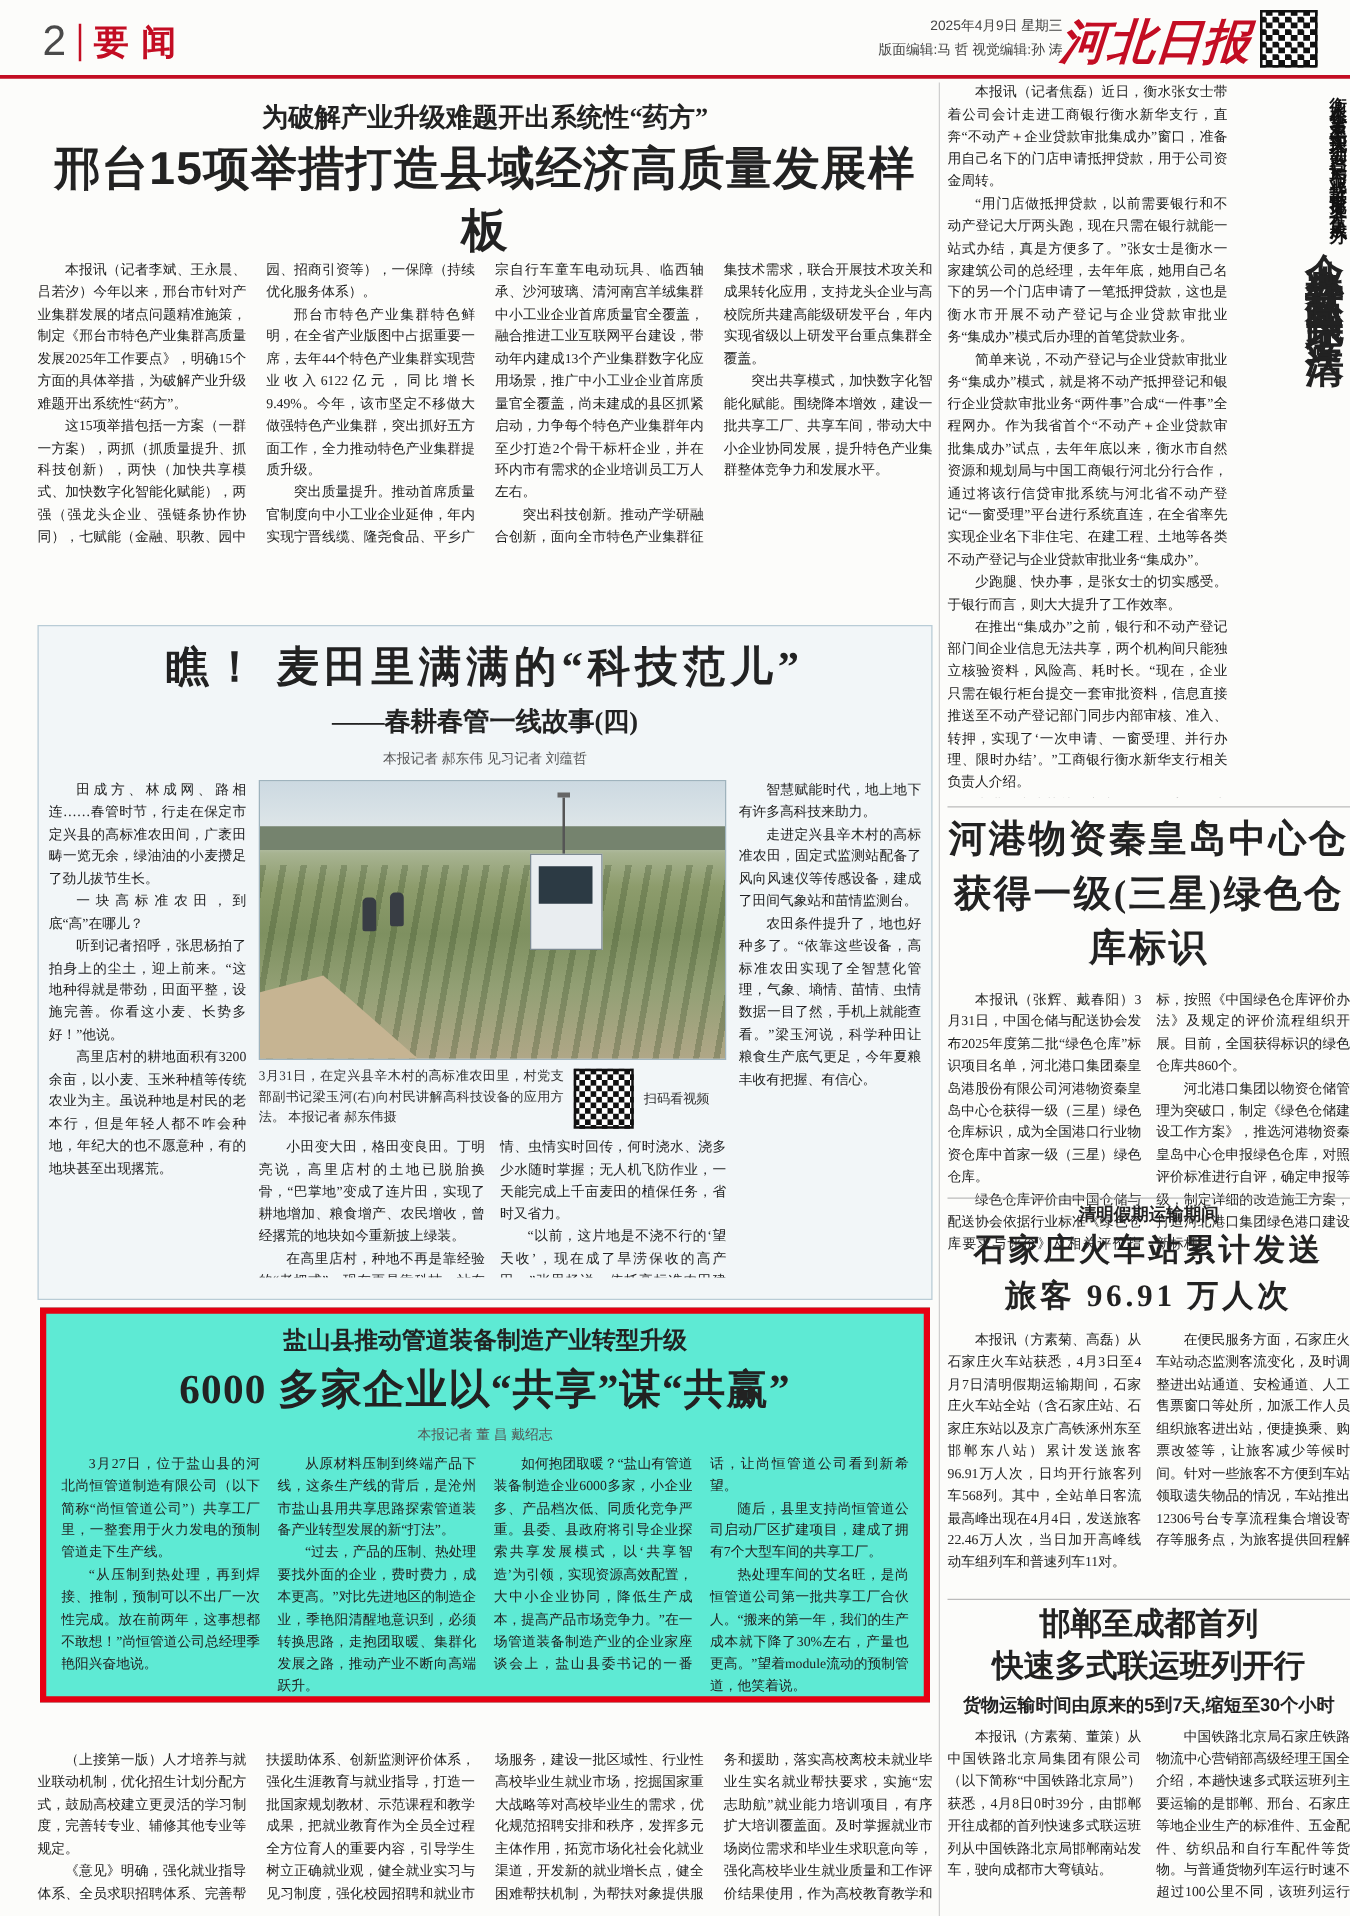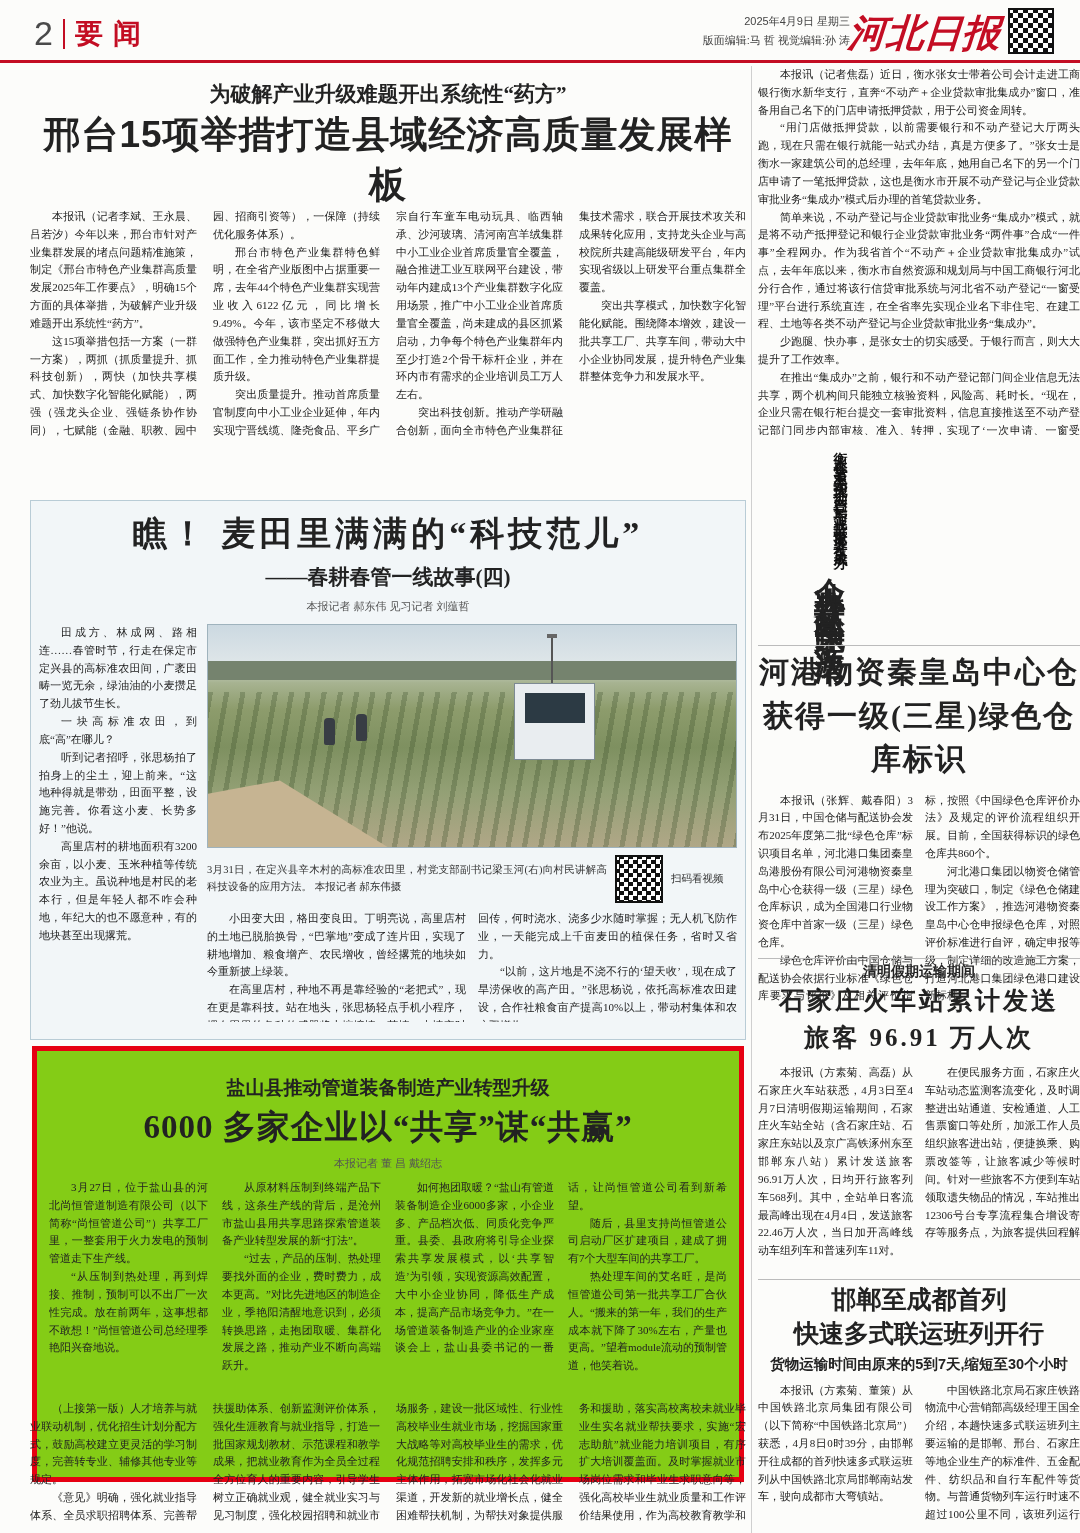--- a/index.html
+++ b/index.html
@@ -53,30 +53,30 @@
   .path{position:absolute;left:0;bottom:0;width:34%;height:30%;background:#c6b492;
         clip-path:polygon(0 100%,100% 100%,40% 0,0 20%);}
   .cap-row{display:flex;gap:8px;align-items:center;margin-top:5px;height:52px;}
   .cap-text{flex:1;font-size:10.5px;line-height:1.6;color:#333;text-align:justify;}
   .cap-qr{width:48px;height:48px;background:repeating-conic-gradient(#111 0 25%,#fff 0 50%) 0 0/9px 9px;
           outline:2px solid #111;outline-offset:-2px;flex:0 0 48px;}
   .scan-label{font-size:10.5px;color:#333;width:66px;}
   .a2-2col{flex:1;margin-top:5px;column-count:2;column-gap:12px;overflow:hidden;}
   .a2-col4{width:146px;}
   
-  .a3-box{position:absolute;left:32px;top:1046px;width:712px;height:436px;border:5px solid #e60012;
-          box-sizing:border-box;background:#84cc16;padding:24px 12px 6px;}
+  .a3-box{position:absolute;left:32px;top:1046px;width:712px;height:316px;border:5px solid #e60012;
+          box-sizing:border-box;background:#5eead4;padding:8px 12px 6px;}
   .a3-kicker{font-family:"Liberation Sans",sans-serif;font-size:19px;font-weight:bold;}
   .a3-head{font-size:33px;font-weight:bold;margin-top:4px;letter-spacing:1px;}
   .a3-byline{font-size:11px;color:#555;margin-top:6px;font-family:"Liberation Sans",sans-serif;}
   .a3-body{margin-top:8px;height:212px;column-count:4;column-gap:14px;}
   
   .a4-body{position:absolute;left:30px;top:1400px;width:716px;height:130px;column-count:4;column-gap:16px;}
   
-  .r1{position:absolute;left:758px;top:66px;width:322px;height:572px;display:flex;gap:6px;flex-direction:column;}
+  .r1{position:absolute;left:758px;top:66px;width:322px;height:572px;display:flex;gap:6px;}
   .r1-body{flex:1;}
   .r1-vert{width:92px;display:flex;writing-mode:vertical-rl;justify-content:flex-start;}
   .r1-kicker{font-family:"Liberation Sans",sans-serif;font-size:14px;font-weight:bold;letter-spacing:4px;
              color:#111;margin-left:6px;}
   .r1-head{font-size:31px;font-weight:bold;letter-spacing:5px;}
   .r2{position:absolute;left:758px;top:650px;width:322px;height:300px;}
   .r2-head{font-size:30px;font-weight:bold;line-height:1.45;letter-spacing:2px;}
   .r2-body{margin-top:11px;height:228px;column-count:2;column-gap:12px;}
   .r3{position:absolute;left:758px;top:963px;width:322px;height:310px;}
   .r3-kicker{font-family:Liberation Serif, serif;font-size:14px;font-weight:bold;}
@@ -149,20 +149,25 @@
           <div class="cap-text">3月31日，在定兴县辛木村的高标准农田里，村党支部副书记梁玉河(右)向村民讲解高科技设备的应用方法。  本报记者 郝东伟摄</div>
           <div class="cap-qr"></div>
           <div class="scan-label">扫码看视频</div>
         </div>
         <div class="a2-2col bodytext">
             <p>小田变大田，格田变良田。丁明亮说，高里店村的土地已脱胎换骨，“巴掌地”变成了连片田，实现了耕地增加、粮食增产、农民增收，曾经撂荒的地块如今重新披上绿装。</p>
             <p>在高里店村，种地不再是靠经验的“老把式”，现在更是靠科技。站在地头，张思杨轻点手机小程序，埋在田里的各种传感器将土壤墒情、苗情、虫情实时回传，何时浇水、浇多少水随时掌握；无人机飞防作业，一天能完成上千亩麦田的植保任务，省时又省力。</p>
             <p>“以前，这片地是不浇不行的‘望天收’，现在成了旱涝保收的高产田。”张思杨说，依托高标准农田建设，合作社粮食亩产提高10%以上，带动村集体和农户双增收。</p>
           </div>
       </div>
+      <div class="a2-col4 bodytext">
+          <p>智慧赋能时代，地上地下有许多高科技来助力。</p>
+          <p>走进定兴县辛木村的高标准农田，固定式监测站配备了风向风速仪等传感设备，建成了田间气象站和苗情监测台。</p>
+          <p>农田条件提升了，地也好种多了。“依靠这些设备，高标准农田实现了全智慧化管理，气象、墒情、苗情、虫情数据一目了然，手机上就能查看。”梁玉河说，科学种田让粮食生产底气更足，今年夏粮丰收有把握、有信心。</p>
+        </div>
     </div>
   </div>
 
   <div class="a3-box">
     <div class="a3-kicker center">盐山县推动管道装备制造产业转型升级</div>
     <div class="a3-head center">6000 多家企业以“共享”谋“共赢”</div>
     <div class="a3-byline center">本报记者  董  昌  戴绍志</div>
     <div class="a3-body bodytext">
         <p>3月27日，位于盐山县的河北尚恒管道制造有限公司（以下简称“尚恒管道公司”）共享工厂里，一整套用于火力发电的预制管道走下生产线。</p>
         <p>“从压制到热处理，再到焊接、推制，预制可以不出厂一次性完成。放在前两年，这事想都不敢想！”尚恒管道公司总经理季艳阳兴奋地说。</p>

